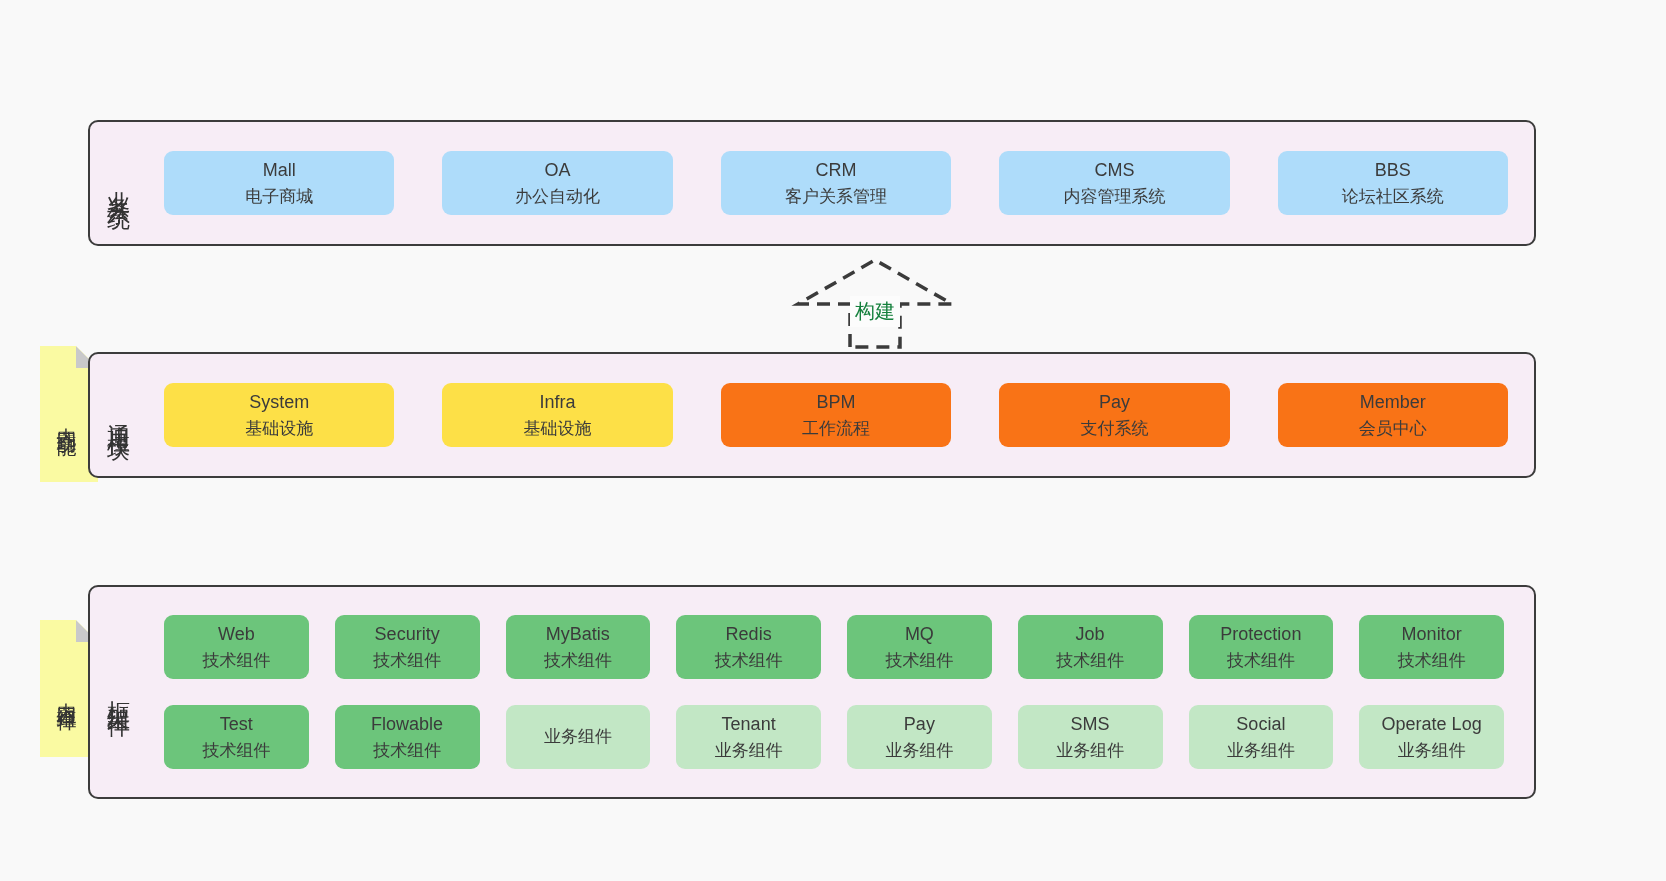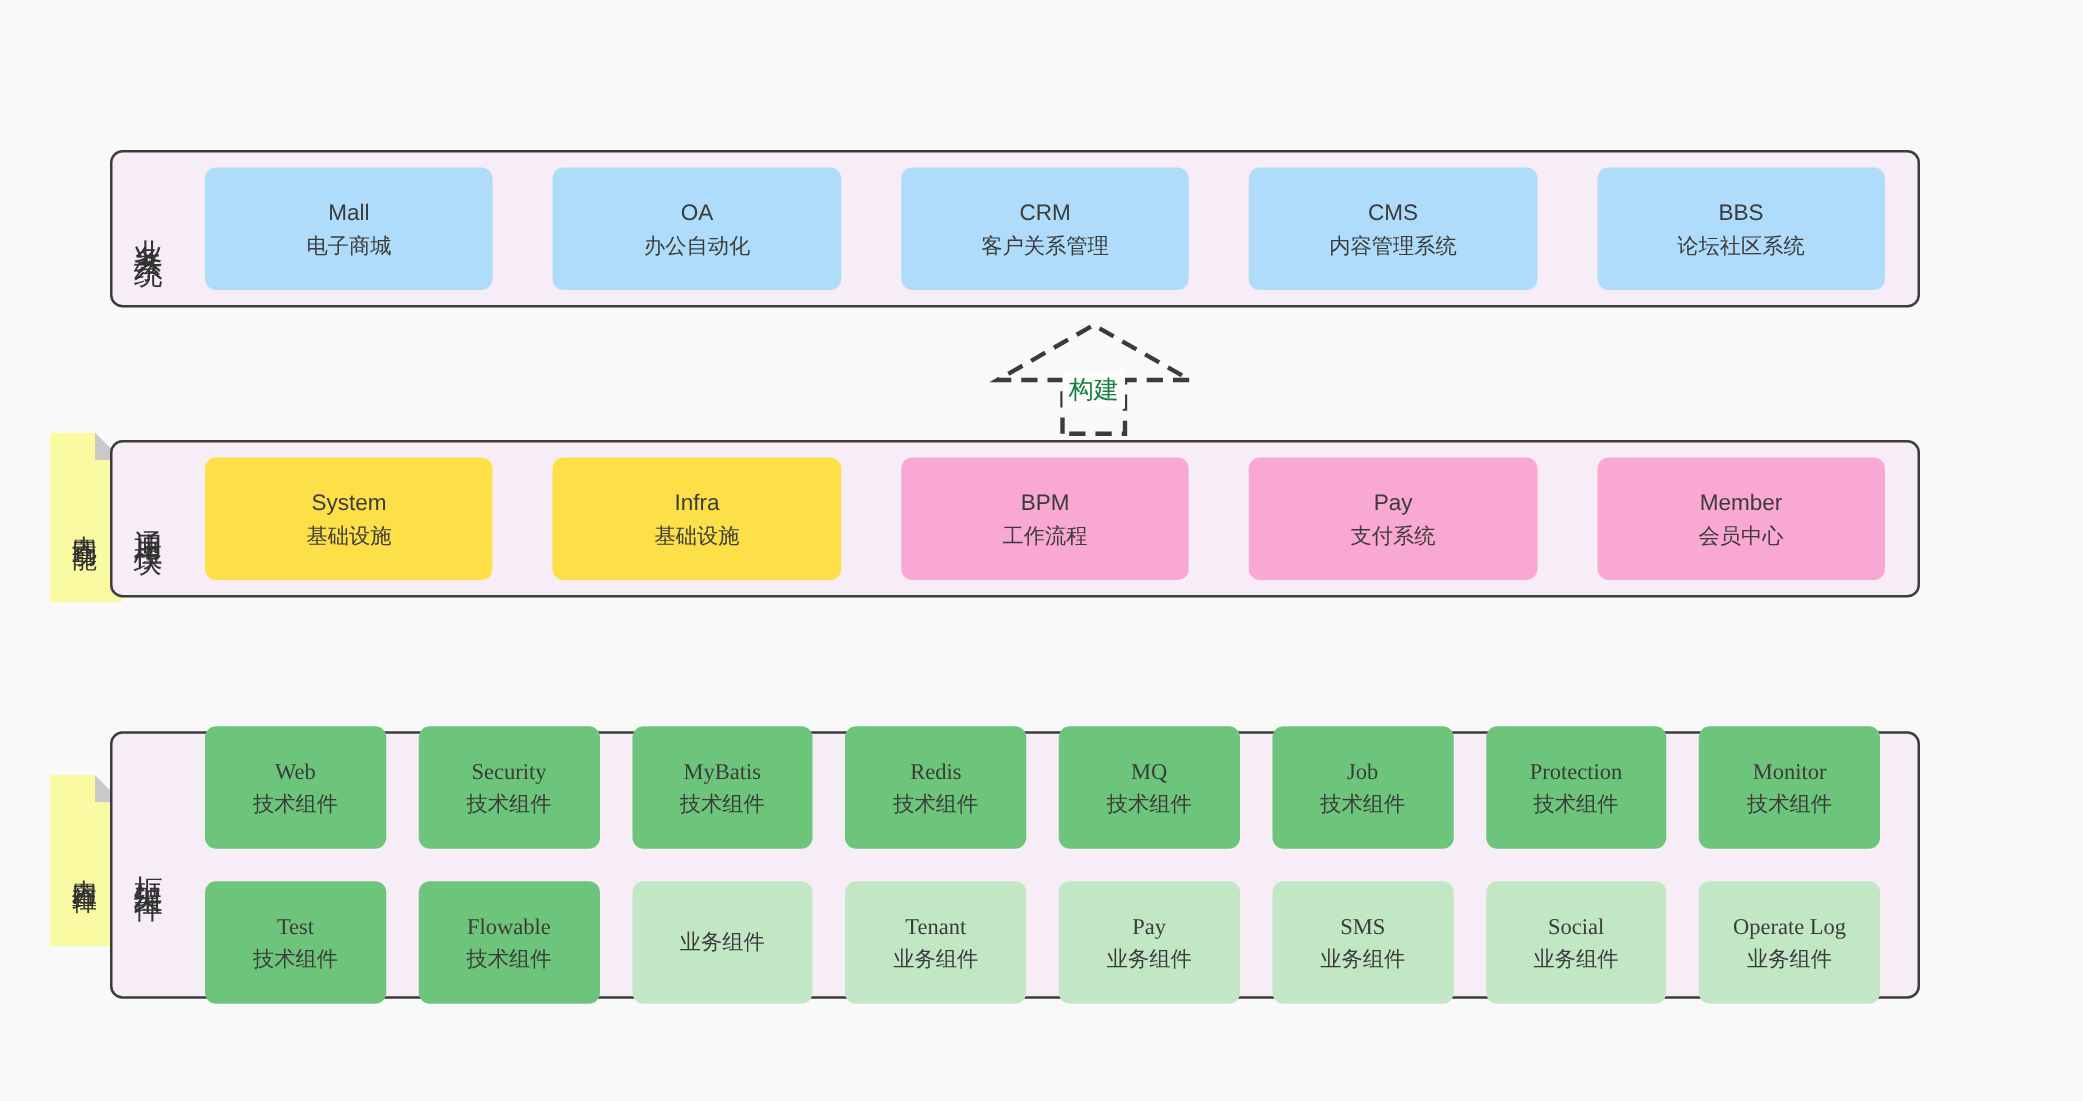--- a/index.html
+++ b/index.html
@@ -30,37 +30,37 @@
     writing-mode:vertical-rl;
     text-orientation:upright;
     font-size:23px; color:#333;
     letter-spacing:5px; line-height:1;
     margin-left:17px;
     white-space:nowrap;
   }
 
   .boxes { display:flex; gap:48px; flex:1; padding:0 26px 0 34px; }
   .box {
-    flex:1; height:98px; border-radius:9px;
+    flex:1; height:64px; border-radius:9px;
     display:flex; flex-direction:column;
     align-items:center; justify-content:center;
     text-align:center; line-height:1.5;
   }
   .box .en { font-size:18px; }
   .box .zh { font-size:17px; }
 
   .blue        { background:#aedcfa; }
   .red         { background:#fde047; }
-  .pink        { background:#f9a8d4; }
+  .pink        { background:#f97316; }
   .green-dark  { background:#6cc57b; }
   .green-light { background:#c2e7c5; }
 
   
   .grid { flex:1; display:flex; flex-direction:column; gap:26px; padding:0 30px 0 34px; }
-  .grid .boxes { gap:26px; padding:0;font-family:Liberation Serif, serif; }
+  .grid .boxes { gap:26px; padding:0; }
   .grid .box .en { max-width:122px; }
 
   
   .sticky {
     position:absolute; left:40px; width:58px;
     background:#fafaa2; z-index:0;
     clip-path:polygon(0 0, calc(100% - 22px) 0, 100% 22px, 100% 100%, 0 100%);
     display:flex; align-items:center; justify-content:center;
   }
   .sticky-1 { top:346px; height:136px; }

